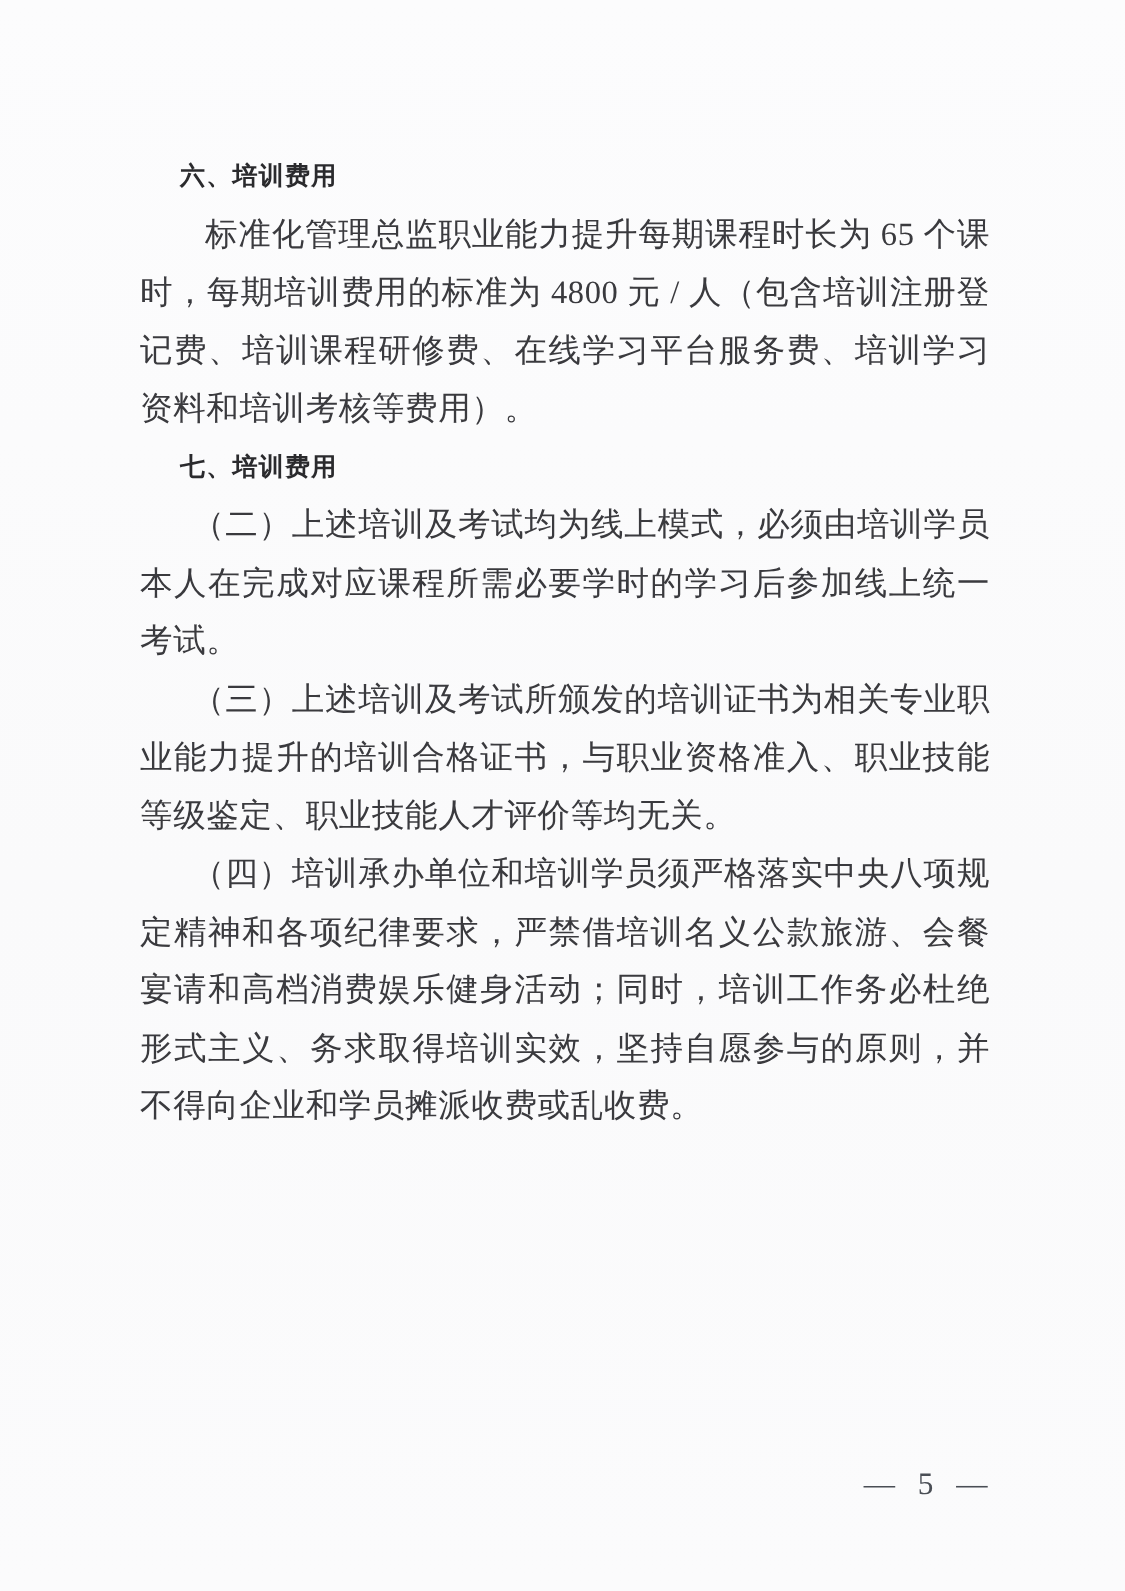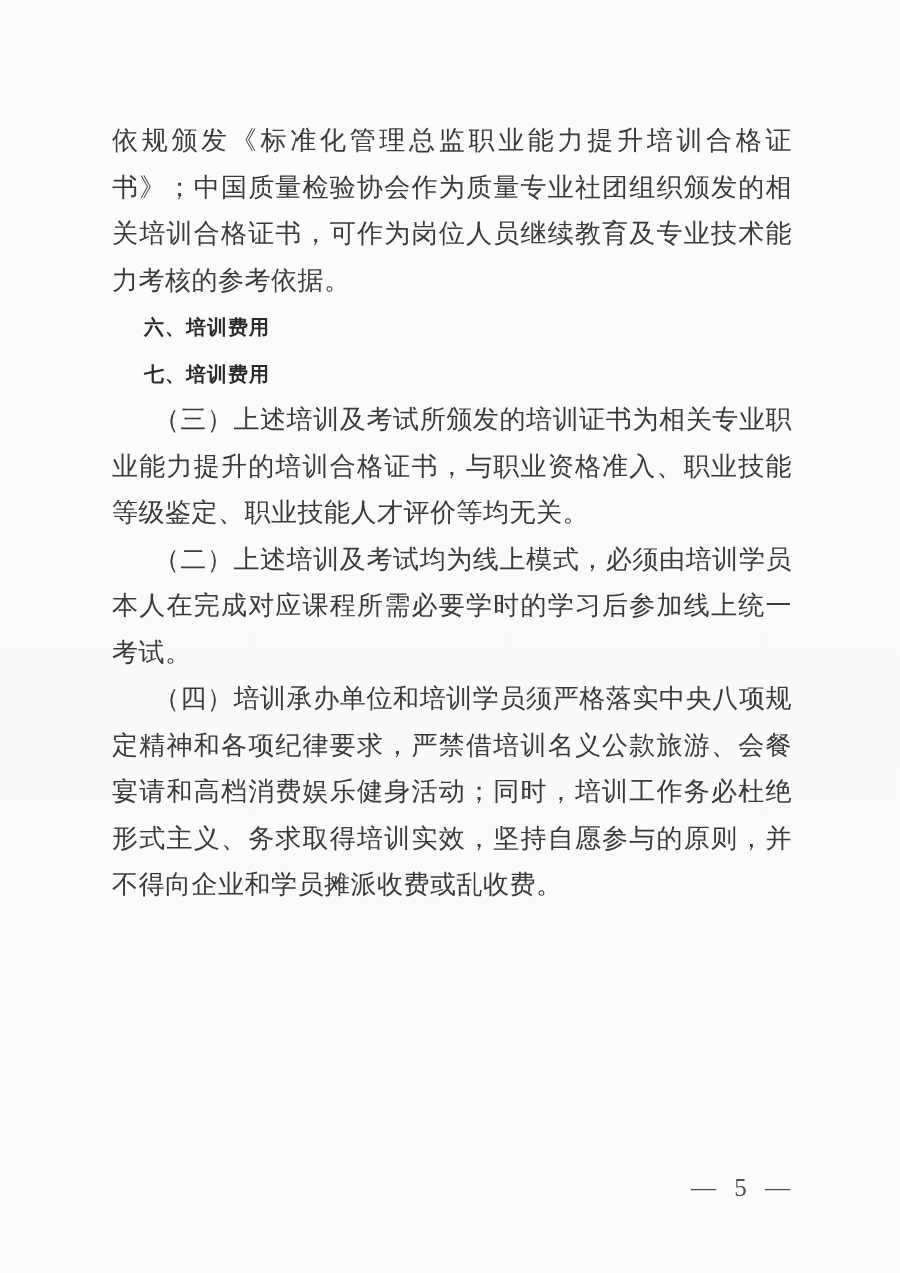--- a/index.html
+++ b/index.html
@@ -76,31 +76,31 @@
     white-space: nowrap;
   }
 </style>
 </head>
 <body>
 
 <div class="page">
 
   <div class="doc-body">
 
-    <p class="para cont">依规颁发《标准化管理总监职业能力提升培训合格证书》；中国质量检验协会作为质量专业社团组织颁发的相关培训合格证书，可作为岗位人员继续教育及专业技术能力考核的参考依据。</p>
 
     <h2 class="heading">六、培训费用</h2>
 
+    <p class="para">标准化管理总监职业能力提升每期课程时长为 65 个课时，每期培训费用的标准为 4800 元 / 人（包含培训注册登记费、培训课程研修费、在线学习平台服务费、培训学习资料和培训考核等费用）。</p>
 
     <h2 class="heading">七、培训费用</h2>
 
 
+    <p class="para paren">（二）上述培训及考试均为线上模式，必须由培训学员本人在完成对应课程所需必要学时的学习后参加线上统一考试。</p>
+
     <p class="para paren">（三）上述培训及考试所颁发的培训证书为相关专业职业能力提升的培训合格证书，与职业资格准入、职业技能等级鉴定、职业技能人才评价等均无关。</p>
-
-    <p class="para paren">（二）上述培训及考试均为线上模式，必须由培训学员本人在完成对应课程所需必要学时的学习后参加线上统一考试。</p>
 
     <p class="para paren">（四）培训承办单位和培训学员须严格落实中央八项规定精神和各项纪律要求，严禁借培训名义公款旅游、会餐宴请和高档消费娱乐健身活动；同时，培训工作务必杜绝形式主义、务求取得培训实效，坚持自愿参与的原则，并不得向企业和学员摊派收费或乱收费。</p>
 
   </div>
 
   <div class="page-footer">
     <span class="page-number">— 5 —</span>
   </div>
 
 </div>

